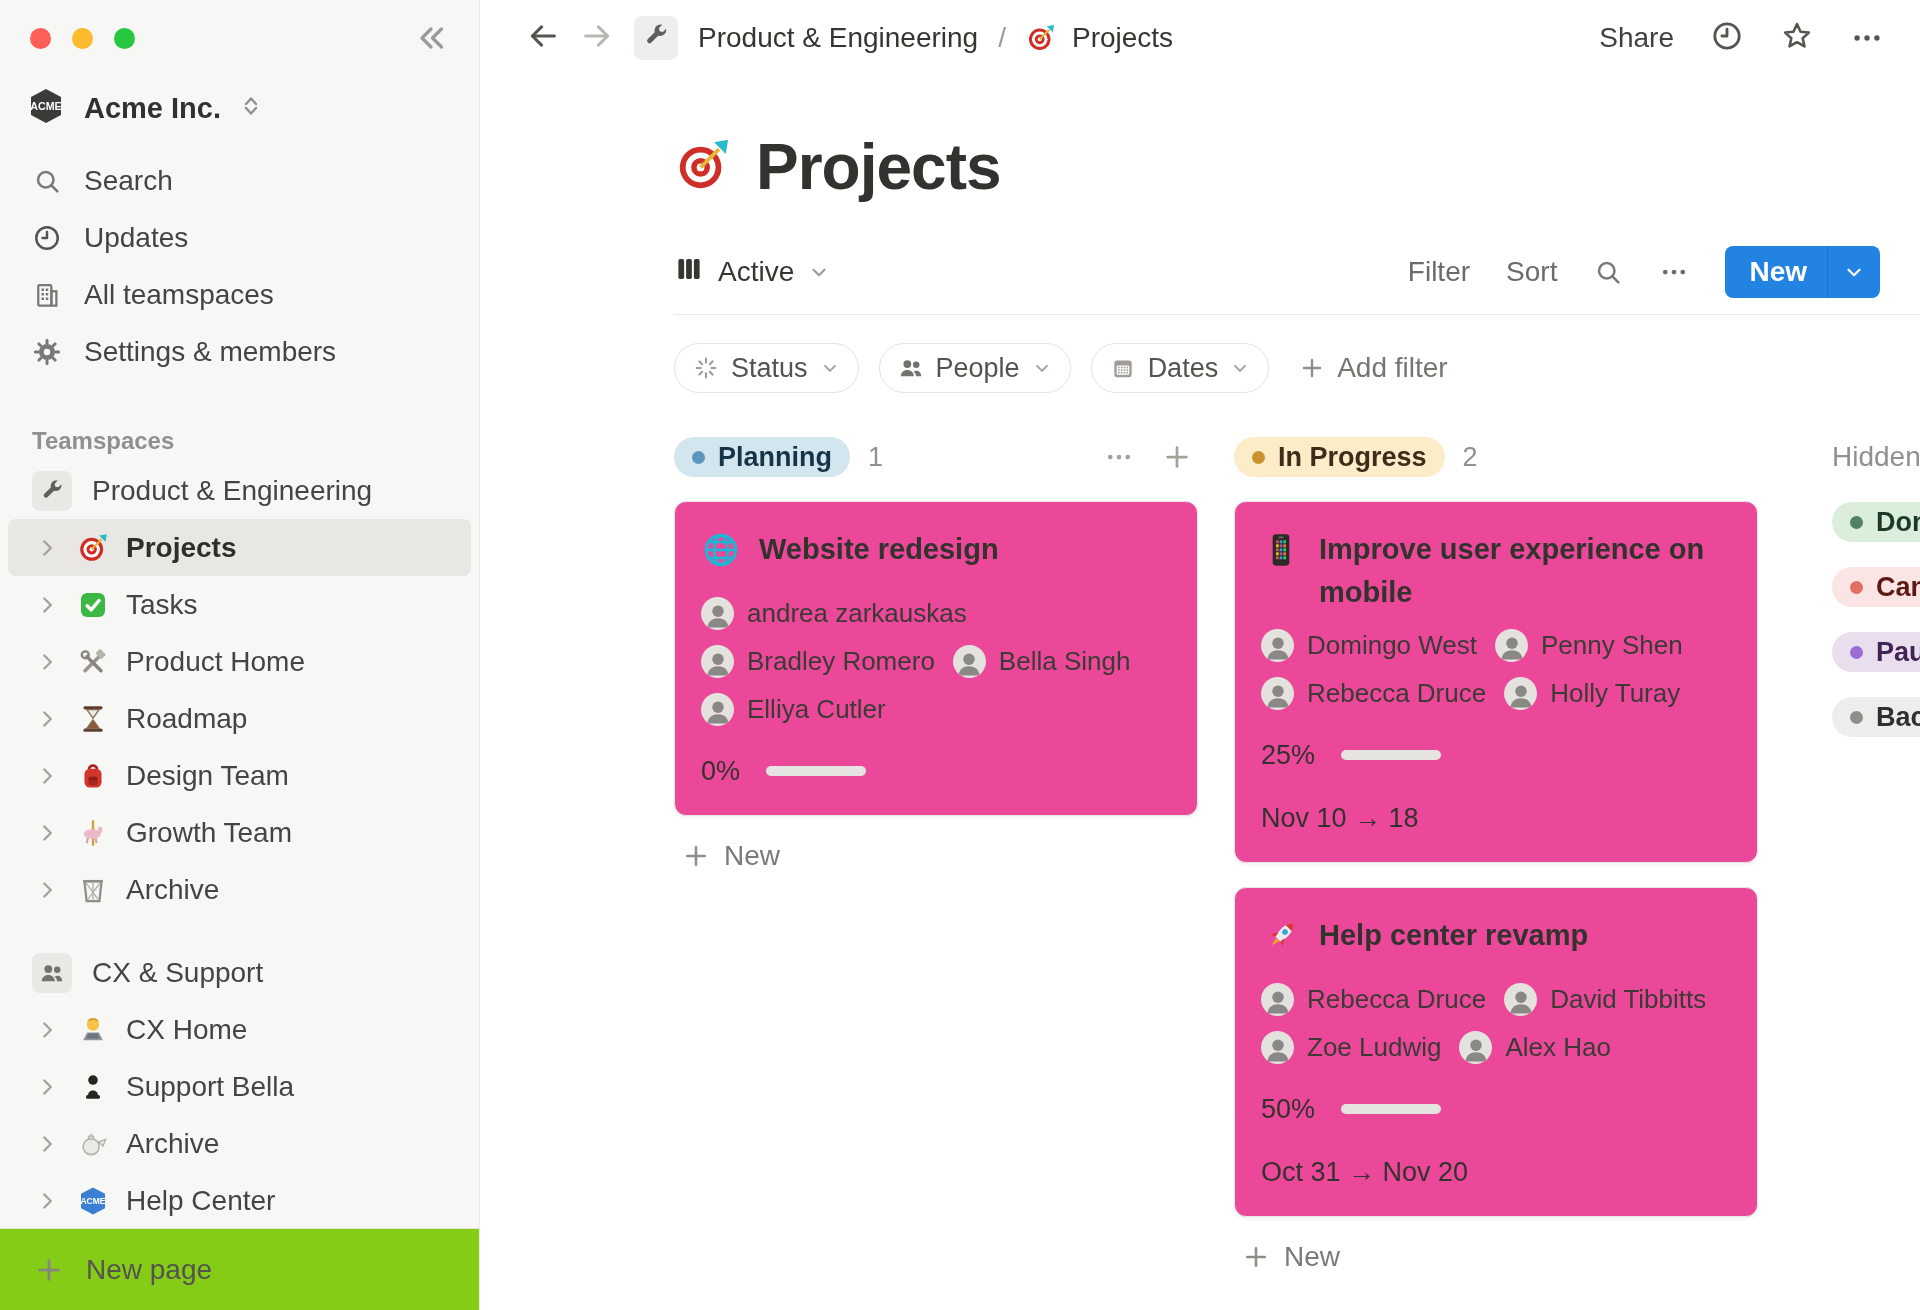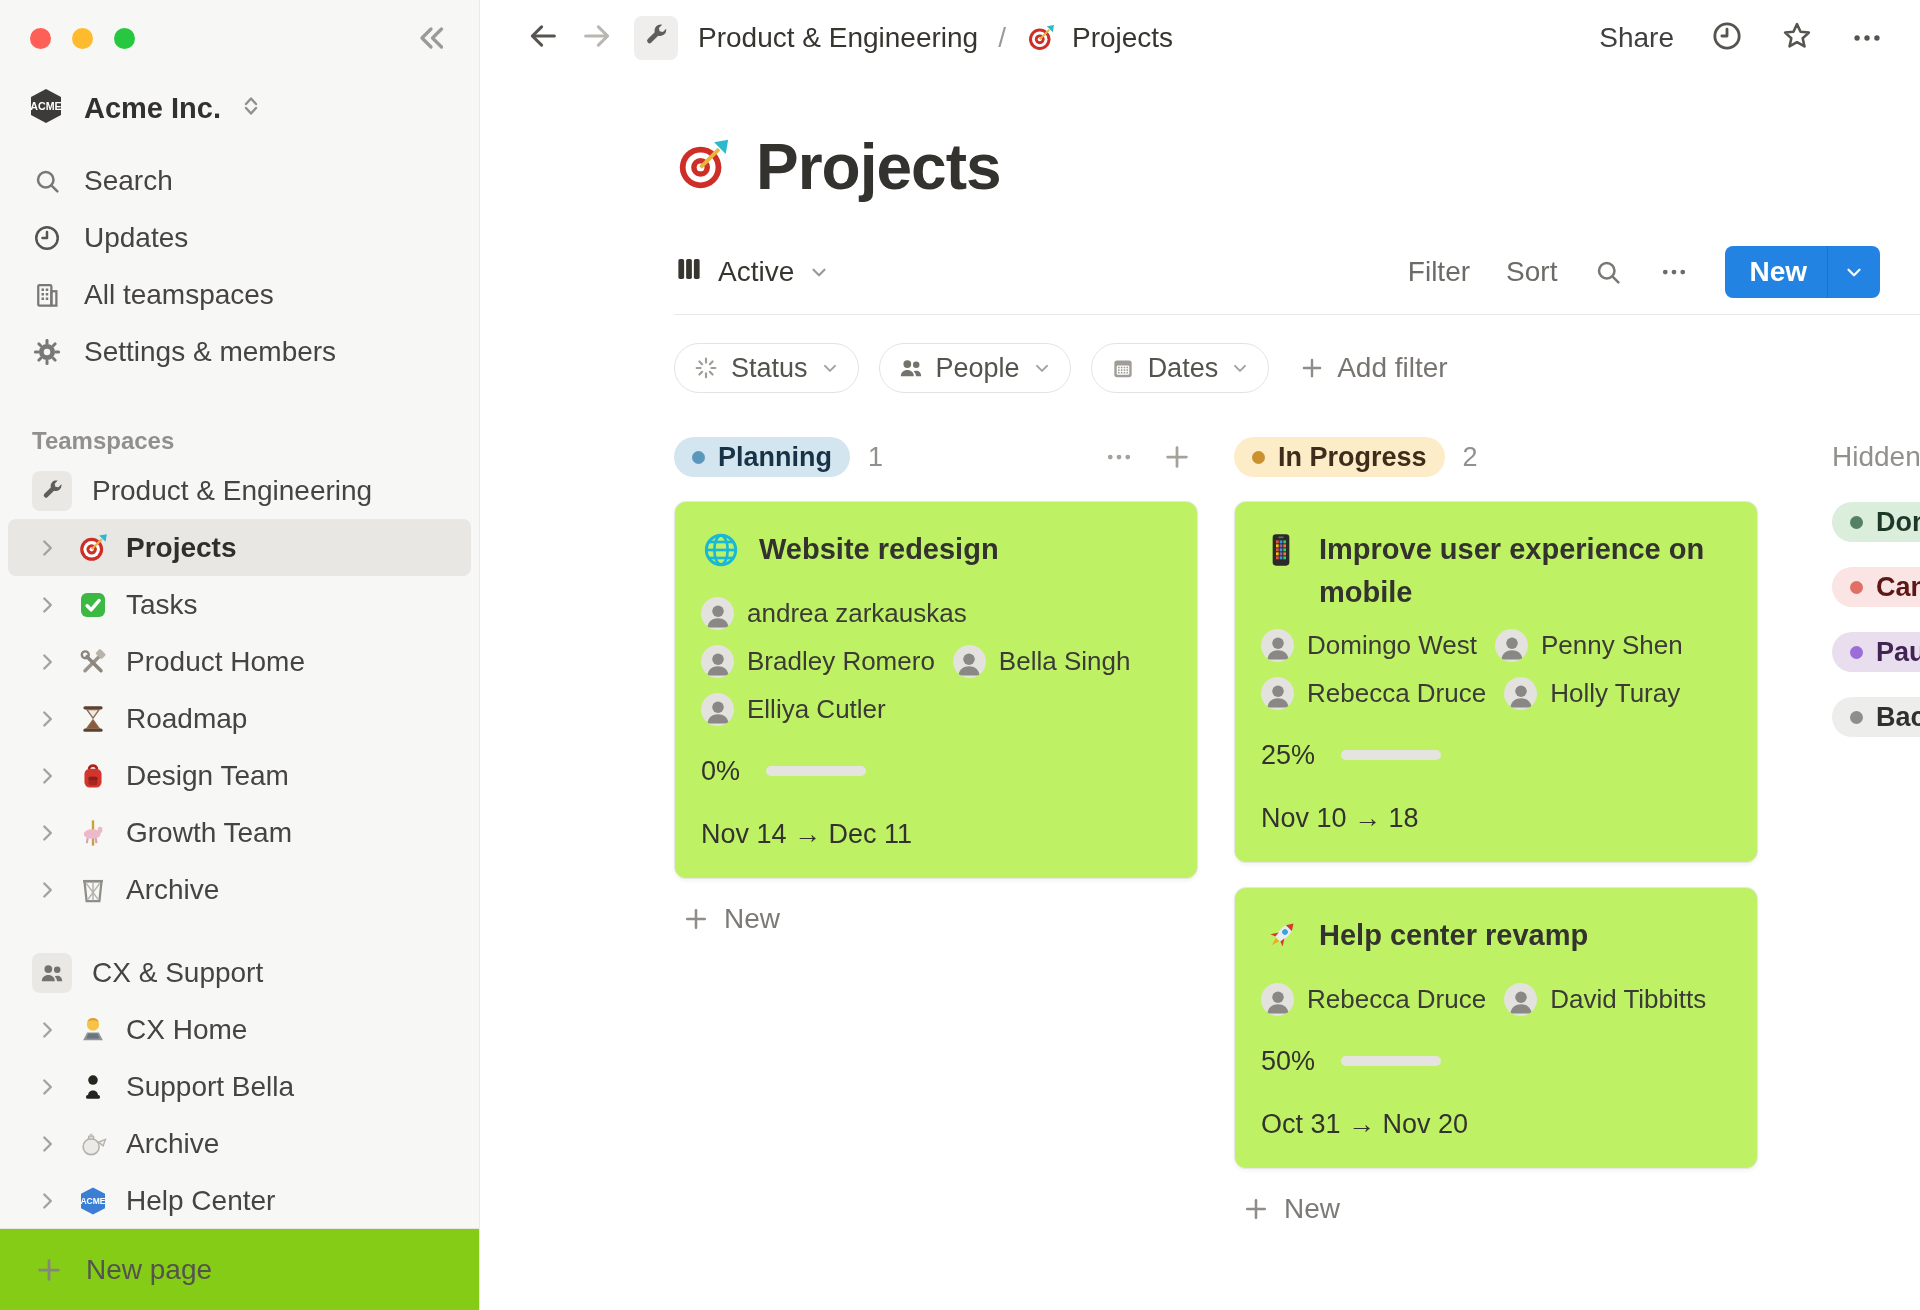--- a/index.html
+++ b/index.html
@@ -56,21 +56,21 @@
   .chip .cv { display:flex; color:#a5a29c; }
   .add-filter { display:flex; align-items:center; gap:12px; font-size:28px; color:#787571; padding-left:10px; }
 
   .board { position:relative; margin-top:44px; display:flex; gap:36px; height:780px; }
   .col { flex:0 0 524px; width:524px; }
   .col-head { height:40px; display:flex; align-items:center; gap:18px; }
   .pill { height:40px; border-radius:20px; display:inline-flex; align-items:center; gap:13px; padding:0 18px; font-size:27px; font-weight:600; white-space:nowrap; }
   .dot { width:13px; height:13px; border-radius:50%; flex:0 0 13px; }
   .count { font-size:27px; color:#91908c; }
   .head-actions { margin-left:auto; display:flex; align-items:center; gap:28px; color:#a5a29c; padding-right:6px; }
-  .card { margin-top:24px; background:#bef264; border:1px solid #e8e7e4; border-radius:12px; box-shadow:0 2px 4px rgba(15,15,15,.05); padding:22px 26px 28px; }
+  .card { margin-top:24px; background:#ec4899; border:1px solid #e8e7e4; border-radius:12px; box-shadow:0 2px 4px rgba(15,15,15,.05); padding:22px 26px 28px; }
   .card-title { display:flex; gap:18px; font-size:29px; font-weight:600; color:#33322e; line-height:1.48; margin:4px 0 8px; }
   .card-title .ci { flex:0 0 40px; margin-top:2px; }
   .prow { display:flex; align-items:center; gap:18px; margin-top:15px; }
   .person { display:flex; align-items:center; gap:13px; font-size:26px; color:#3b3a36; white-space:nowrap; }
   .avatar { width:33px; height:33px; border-radius:50%; background:#e3e2df; overflow:hidden; display:flex; align-items:flex-end; justify-content:center; flex:0 0 33px; }
   .progress-row { display:flex; align-items:center; gap:26px; margin-top:30px; font-size:27px; color:#33322e; }
   .track { width:100px; height:10px; border-radius:5px; background:#e5e4e1; overflow:hidden; }
   .fill { height:100%; border-radius:5px; }
   .dates { margin-top:32px; font-size:27px; color:#33322e; }
   .col-new { margin-top:24px; display:flex; align-items:center; gap:14px; font-size:28px; color:#7c7a75; padding-left:8px; }
@@ -634,21 +634,20 @@
                       <path d="M3.5 22c.6-5 4.2-7.4 8.5-7.4s7.9 2.4 8.5 7.4z" fill="#8a8884"></path>
                     </svg>
                   </span>
     <span>Elliya Cutler</span>
   </span>
               </div>
     <div class="progress-row">
       <span>0%</span>
       <span class="track"><span class="fill" style="width:0%;background:#6a9a70"></span></span>
     </div>
-    <div class="dates">Nov 14 → Dec 11</div>
   </div>
     <div class="col-new">
       <span style="display:flex;color:#8f8d88">
                 <svg width="28" height="28" viewBox="0 0 24 24" fill="none" xmlns="http://www.w3.org/2000/svg">
                   <line x1="12" y1="4.5" x2="12" y2="19.5" stroke="currentColor" stroke-width="2.2" stroke-linecap="round"></line>
                   <line x1="4.5" y1="12" x2="19.5" y2="12" stroke="currentColor" stroke-width="2.2" stroke-linecap="round"></line>
                 </svg>
               </span>
       <span>New</span>
     </div>
@@ -757,20 +756,40 @@
   <span class="person">
     <span class="avatar">
                     <svg width="30" height="30" viewBox="0 0 24 24" fill="none" xmlns="http://www.w3.org/2000/svg">
                       <circle cx="12" cy="9" r="4.6" fill="#8a8884"></circle>
                       <path d="M3.5 22c.6-5 4.2-7.4 8.5-7.4s7.9 2.4 8.5 7.4z" fill="#8a8884"></path>
                     </svg>
                   </span>
     <span>David Tibbitts</span>
   </span>
               </div>
+              <div class="prow">
+  <span class="person">
+    <span class="avatar">
+                    <svg width="30" height="30" viewBox="0 0 24 24" fill="none" xmlns="http://www.w3.org/2000/svg">
+                      <circle cx="12" cy="9" r="4.6" fill="#8a8884"></circle>
+                      <path d="M3.5 22c.6-5 4.2-7.4 8.5-7.4s7.9 2.4 8.5 7.4z" fill="#8a8884"></path>
+                    </svg>
+                  </span>
+    <span>Zoe Ludwig</span>
+  </span>
+  <span class="person">
+    <span class="avatar">
+                    <svg width="30" height="30" viewBox="0 0 24 24" fill="none" xmlns="http://www.w3.org/2000/svg">
+                      <circle cx="12" cy="9" r="4.6" fill="#8a8884"></circle>
+                      <path d="M3.5 22c.6-5 4.2-7.4 8.5-7.4s7.9 2.4 8.5 7.4z" fill="#8a8884"></path>
+                    </svg>
+                  </span>
+    <span>Alex Hao</span>
+  </span>
+              </div>
     <div class="progress-row">
       <span>50%</span>
       <span class="track"><span class="fill" style="width:50%;background:#6a9a70"></span></span>
     </div>
     <div class="dates">Oct 31 → Nov 20</div>
   </div>
     <div class="col-new">
       <span style="display:flex;color:#8f8d88">
                 <svg width="28" height="28" viewBox="0 0 24 24" fill="none" xmlns="http://www.w3.org/2000/svg">
                   <line x1="12" y1="4.5" x2="12" y2="19.5" stroke="currentColor" stroke-width="2.2" stroke-linecap="round"></line>

